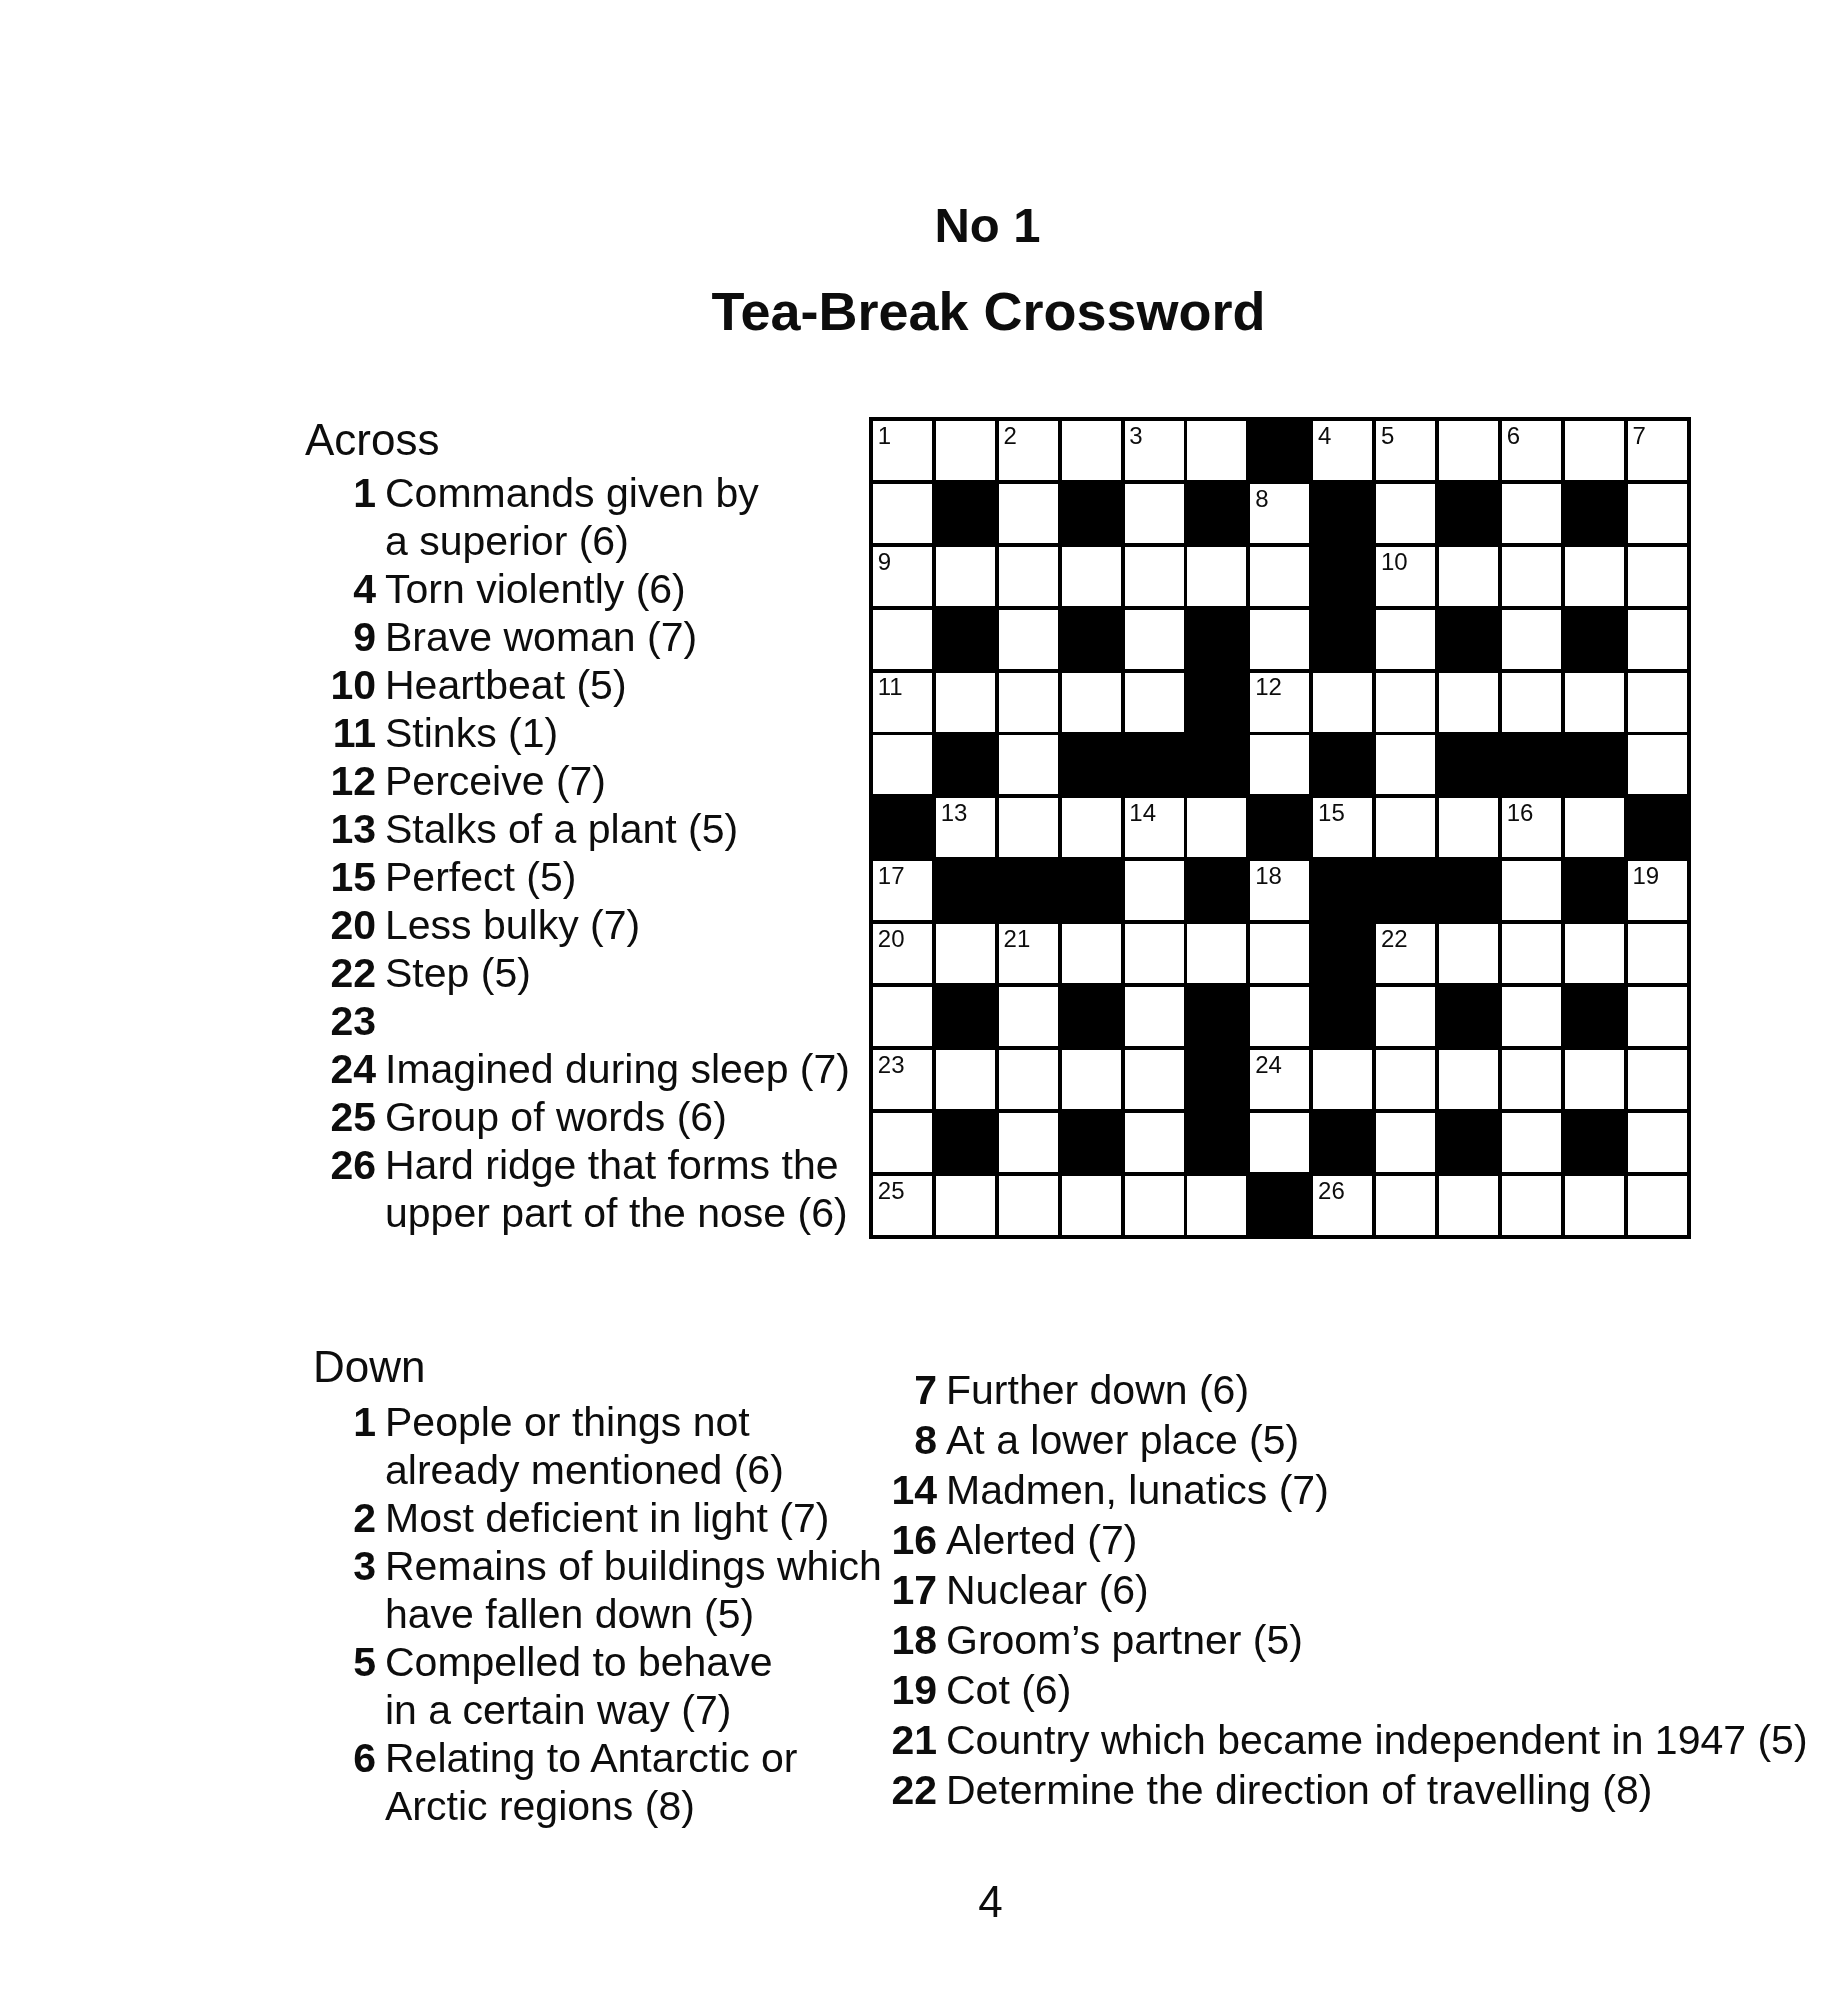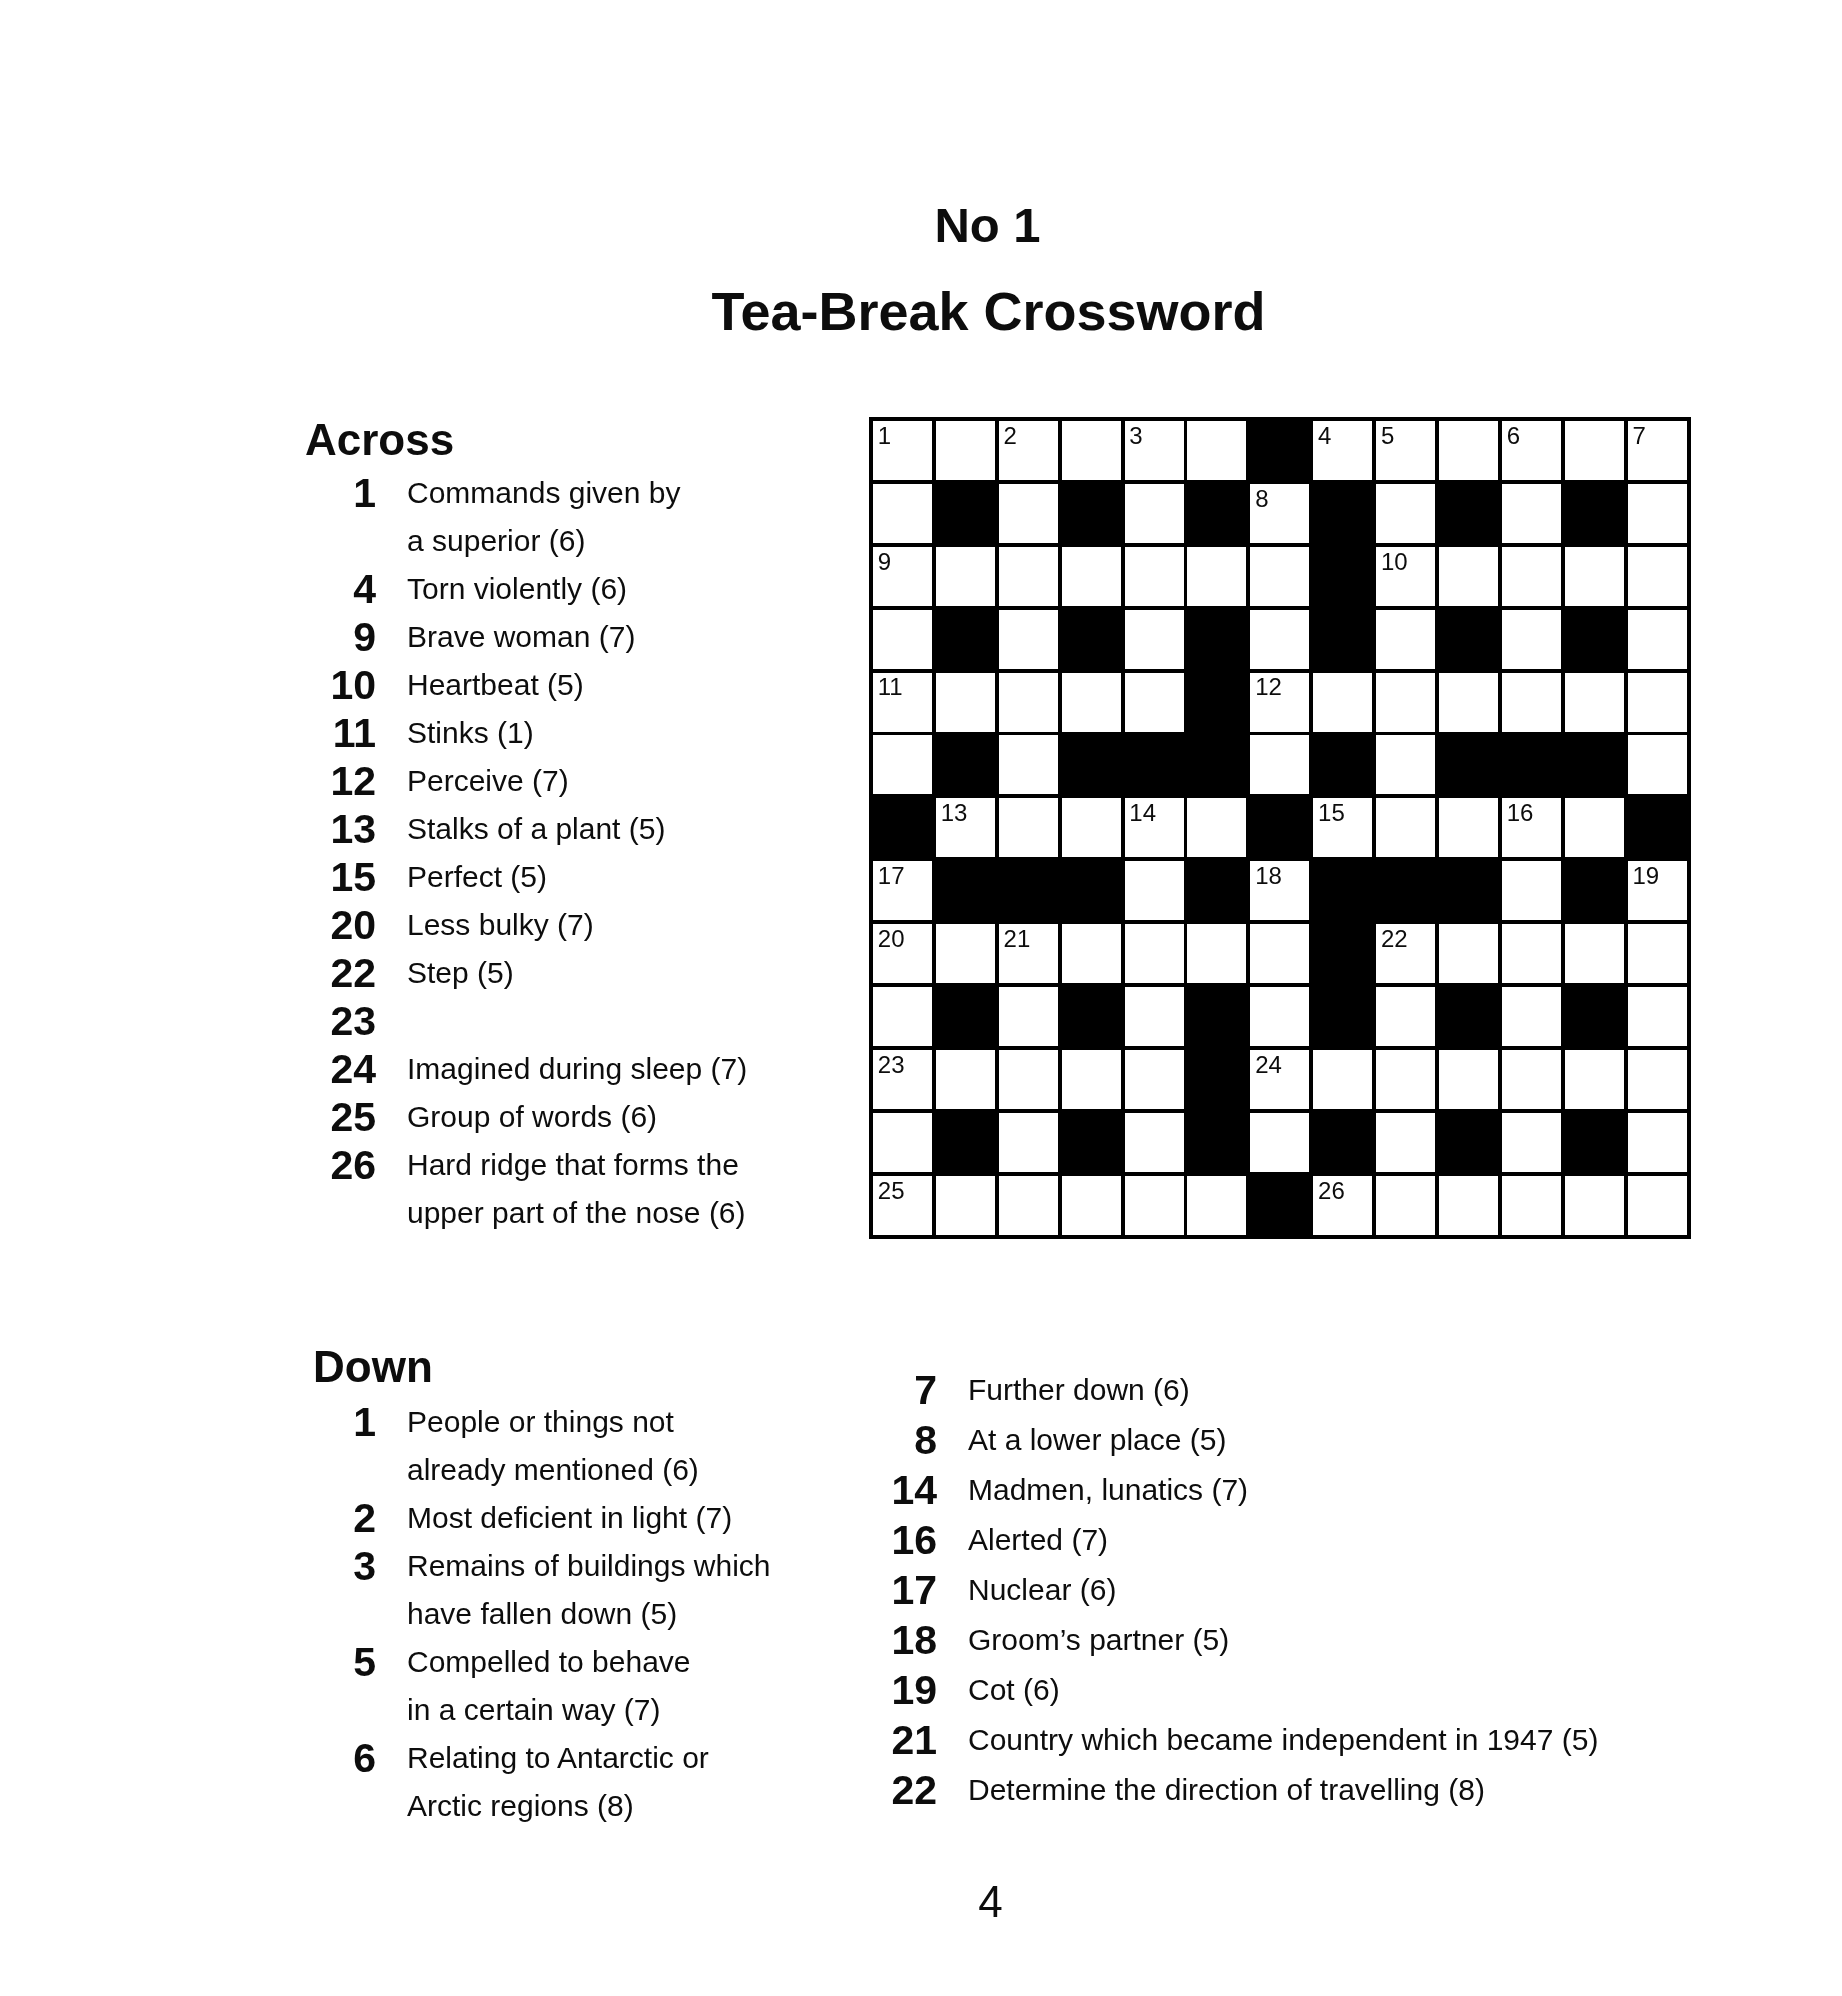--- a/index.html
+++ b/index.html
@@ -17,38 +17,38 @@
   .title-no {
     position: absolute; top: 197px; left: 0; width: 1975px;
     text-align: center; font-size: 49px; font-weight: 700;
   }
   .title-main {
     position: absolute; top: 280px; left: 0; width: 1977px;
     text-align: center; font-size: 54px; font-weight: 700;
   }
 
   
-  .heading { position: absolute; font-size: 44px; font-weight: 700; }
+  .heading { position: absolute; font-size: 44px; font-weight: 400; }
   .across-heading { left: 305px; top: 415px; }
   .down-heading   { left: 313px; top: 1342px; }
 
   
   .clue-list { position: absolute; }
   .across-list     { left: 241px; top: 469px; }
   .down-left-list  { left: 241px; top: 1398px; }
   .down-right-list { left: 817px; top: 1365px; }
   .clue { display: flex; align-items: flex-start; line-height: 48px; }
   .down-right-list .clue { line-height: 50px; }
   .cnum {
     flex: 0 0 135px; text-align: right;
     font-weight: 700; font-size: 41px;
   }
   .down-right-list .cnum { flex-basis: 120px; }
   .ctext {
-    margin-left: 31px; font-size: 30px;
+    margin-left: 9px; font-size: 41px;
     white-space: pre-line;
   }
 
   
   .grid {
     position: absolute; left: 869px; top: 417px;
     display: grid;
     grid-template-columns: repeat(13, 59px);
     grid-auto-rows: 59px;
     gap: 3.9px;

